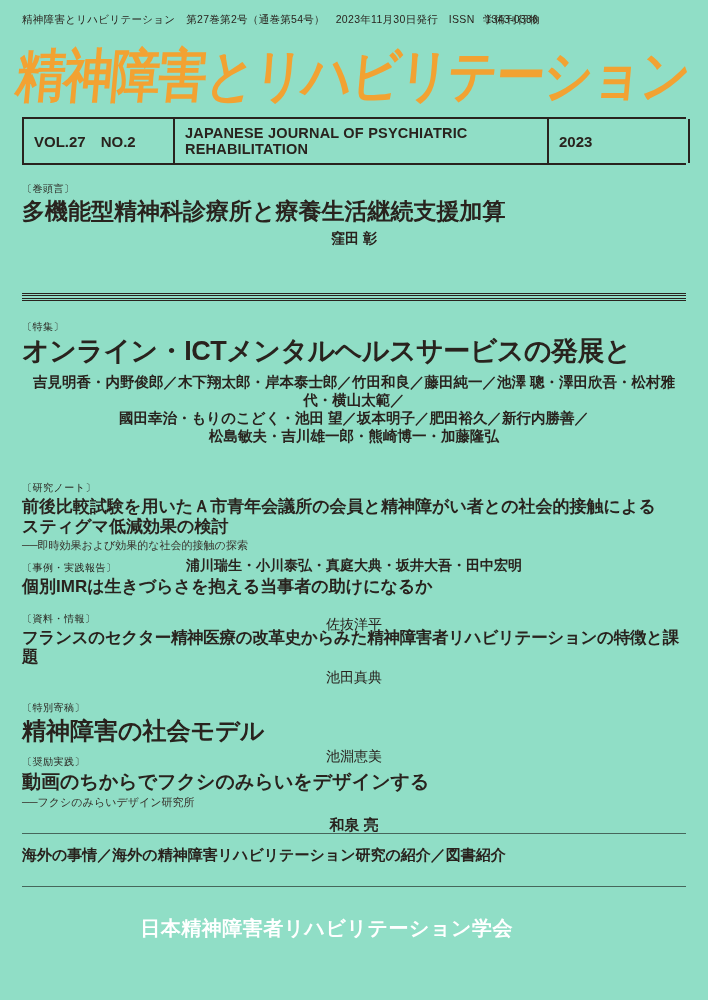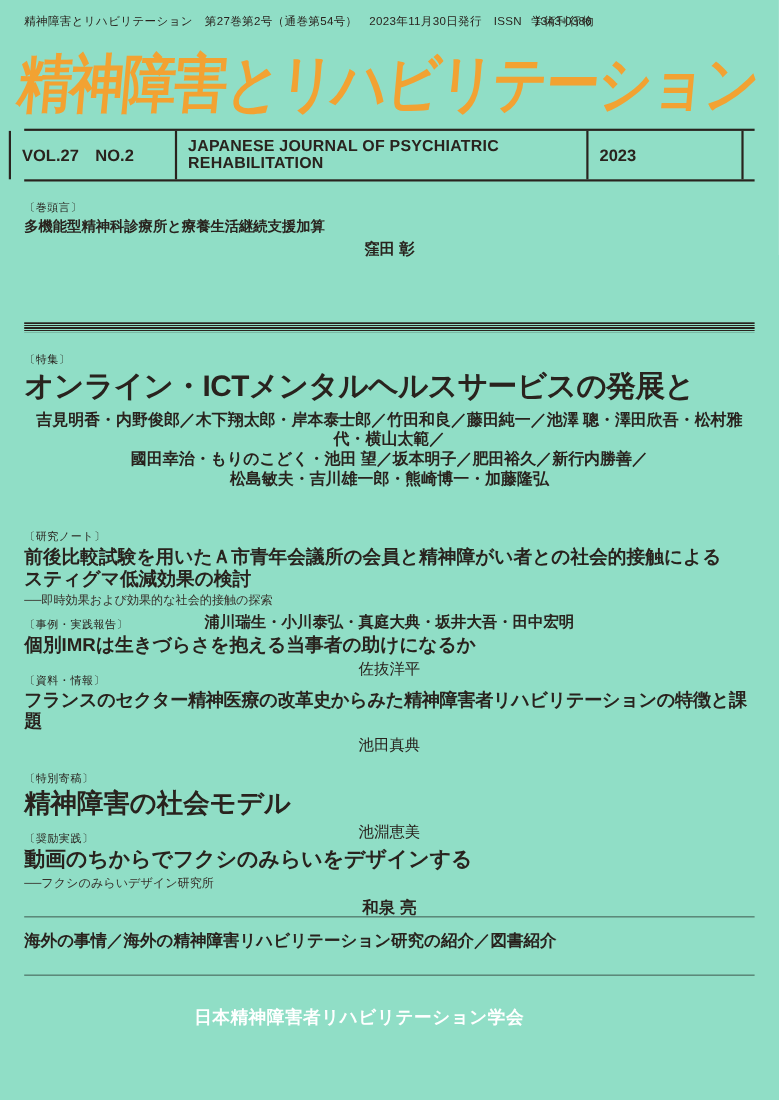--- a/index.html
+++ b/index.html
@@ -24,64 +24,64 @@
   }
   
   .rule{left:22px;width:664px;background:#29231e;}
   .rule-a{top:117px;height:2px;}
   .rule-b{top:163px;height:2px;}
   .rule-thin{height:1px;background:#46665b;}
   .rule-c{top:833px;}
   .rule-d{top:886px;}
   
   .band{
-    top:119px;left:8px;width:664px;height:44px;
+    top:119px;left:22px;width:664px;height:44px;
     border-left:2px solid #29231e;border-right:2px solid #29231e;
     display:flex;align-items:stretch;font-weight:bold;font-size:15px;
   }
   .band .cell{display:flex;align-items:center;}
   .band .cell-vol{width:139px;padding-left:10px;gap:15px;}
   .band .cell-journal{flex:1;border-left:2px solid #29231e;border-right:2px solid #29231e;padding-left:10px;font-size:14.5px;letter-spacing:0.2px;}
   .band .cell-year{width:129px;padding-left:10px;}
   
   .stripes{
     top:293px;left:22px;width:664px;height:9px;
     background:repeating-linear-gradient(180deg,#29231e 0px,#29231e 1.2px,rgba(0,0,0,0) 1.2px,rgba(0,0,0,0) 2.3px);
   }
   
   .section{left:22px;right:22px;}
   .sec-label{font-size:10px;font-weight:400;letter-spacing:0.5px;}
   .sec-title{margin:2px 0 0 0;font-weight:800;line-height:1.16;}
   .sec-sub{font-size:11px;margin-top:2px;color:#37312b;}
   .sec-authors{font-weight:700;margin-top:5px;text-align:center;}
   .sec-foreword{top:182px;}
-  .sec-foreword .sec-title{font-size:13px;}
+  .sec-foreword .sec-title{font-size:23px;}
   .sec-foreword .sec-authors{font-size:14px;}
   .sec-feature{top:320px;}
   .sec-feature .sec-title{font-size:27px;line-height:31px;letter-spacing:-0.5px;}
   .sec-feature .sec-authors{font-size:14.5px;line-height:18px;margin-top:6px;}
   .sec-research{top:481px;}
   .sec-research .sec-title{font-size:17px;line-height:19.5px;}
   .sec-research .sec-authors{font-size:14px;margin-top:4px;}
   .sec-case{top:561px;}
   .sec-case .sec-title{font-size:17px;}
-  .sec-case .sec-authors{font-size:14px;font-weight:400;margin-top:3px;}
+  .sec-case .sec-authors{font-size:14px;font-weight:400;margin-top:19px;}
   .sec-material{top:612px;}
   .sec-material .sec-title{font-size:16.5px;letter-spacing:-0.3px;}
   .sec-material .sec-authors{font-size:14px;font-weight:400;margin-top:3px;}
   .sec-special{top:701px;}
   .sec-special .sec-title{font-size:24px;}
   .sec-special .sec-authors{font-size:14px;font-weight:400;margin-top:3px;}
   .sec-practice{top:755px;}
   .sec-practice .sec-title{font-size:19px;}
   .sec-practice .sec-authors{font-size:15px;margin-top:6px;}
   .columns-line{top:846px;left:22px;font-size:15px;font-weight:800;}
   .footer-society{
     top:915px;left:0;width:653px;text-align:center;
-    color:#ffffff;font-size:16px;font-weight:800;letter-spacing:0.5px;
+    color:#ffffff;font-size:20px;font-weight:800;letter-spacing:0.5px;
   }
 </style>
 </head>
 <body>
 
 <div class="page">
 
   <div class="abs meta-line">精神障害とリハビリテーション　第27巻第2号（通巻第54号）　2023年11月30日発行　ISSN　1343-0386</div>
   <div class="abs meta-right">学術刊行物</div>
 

